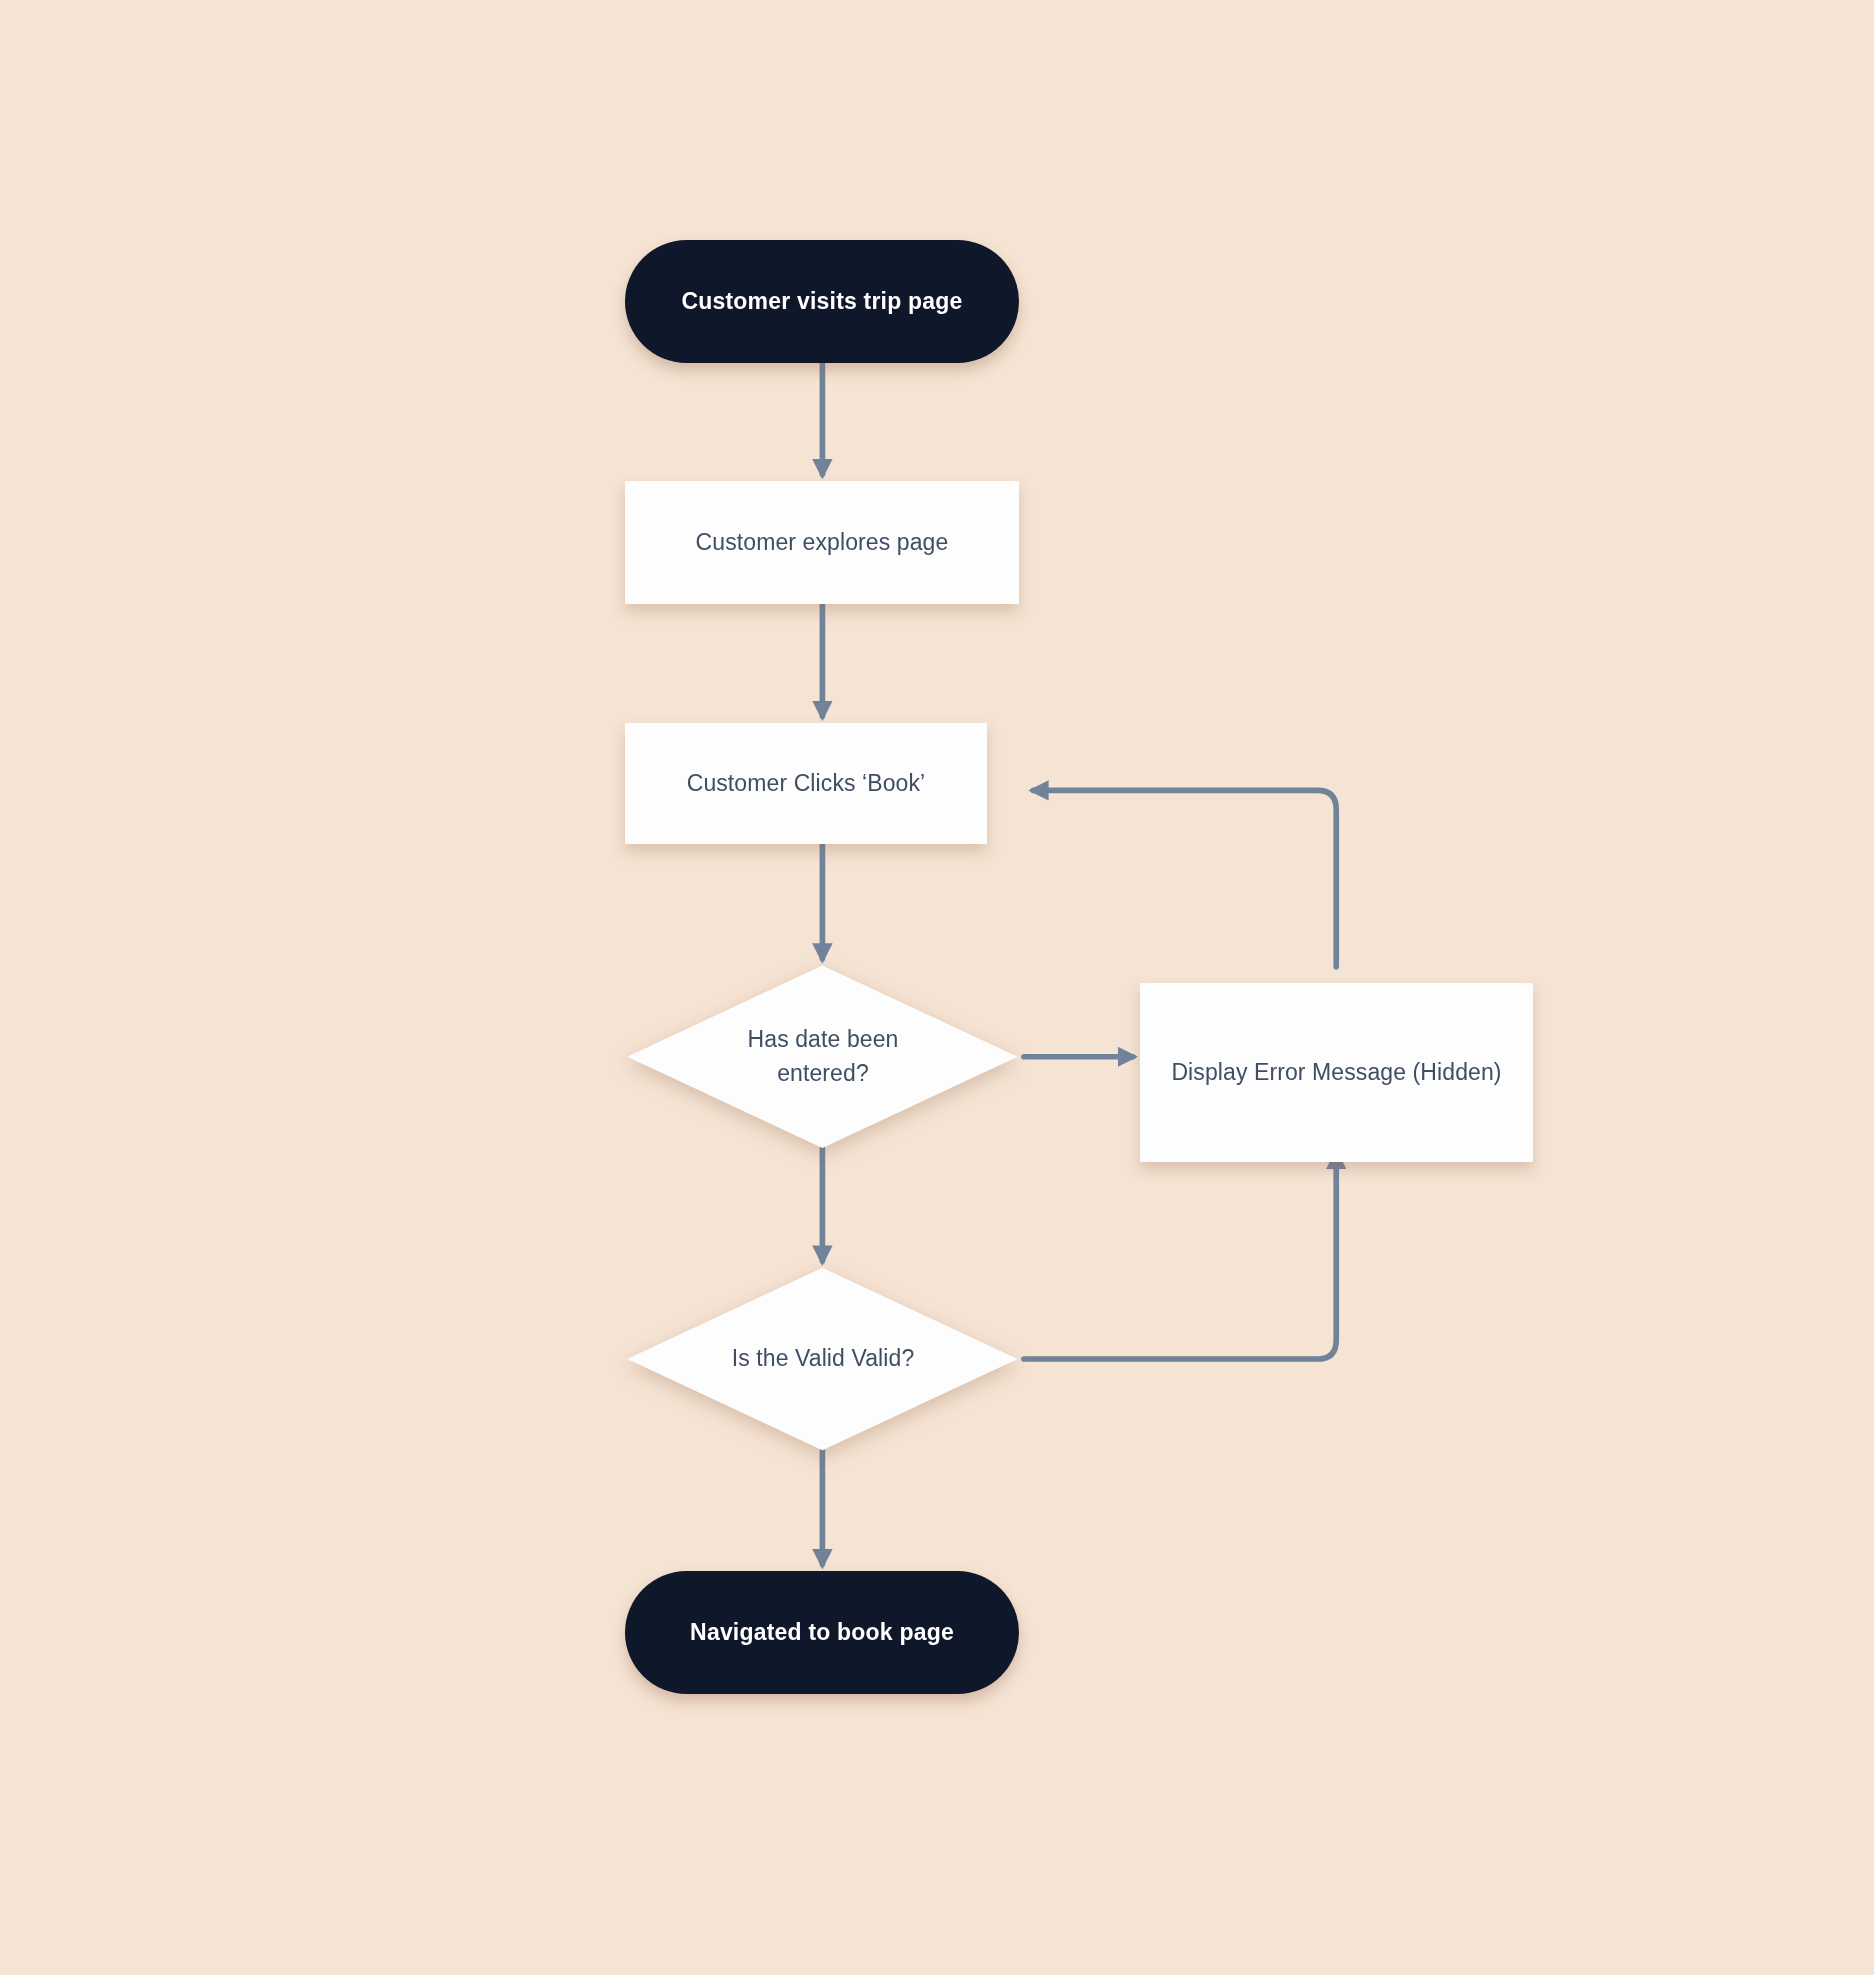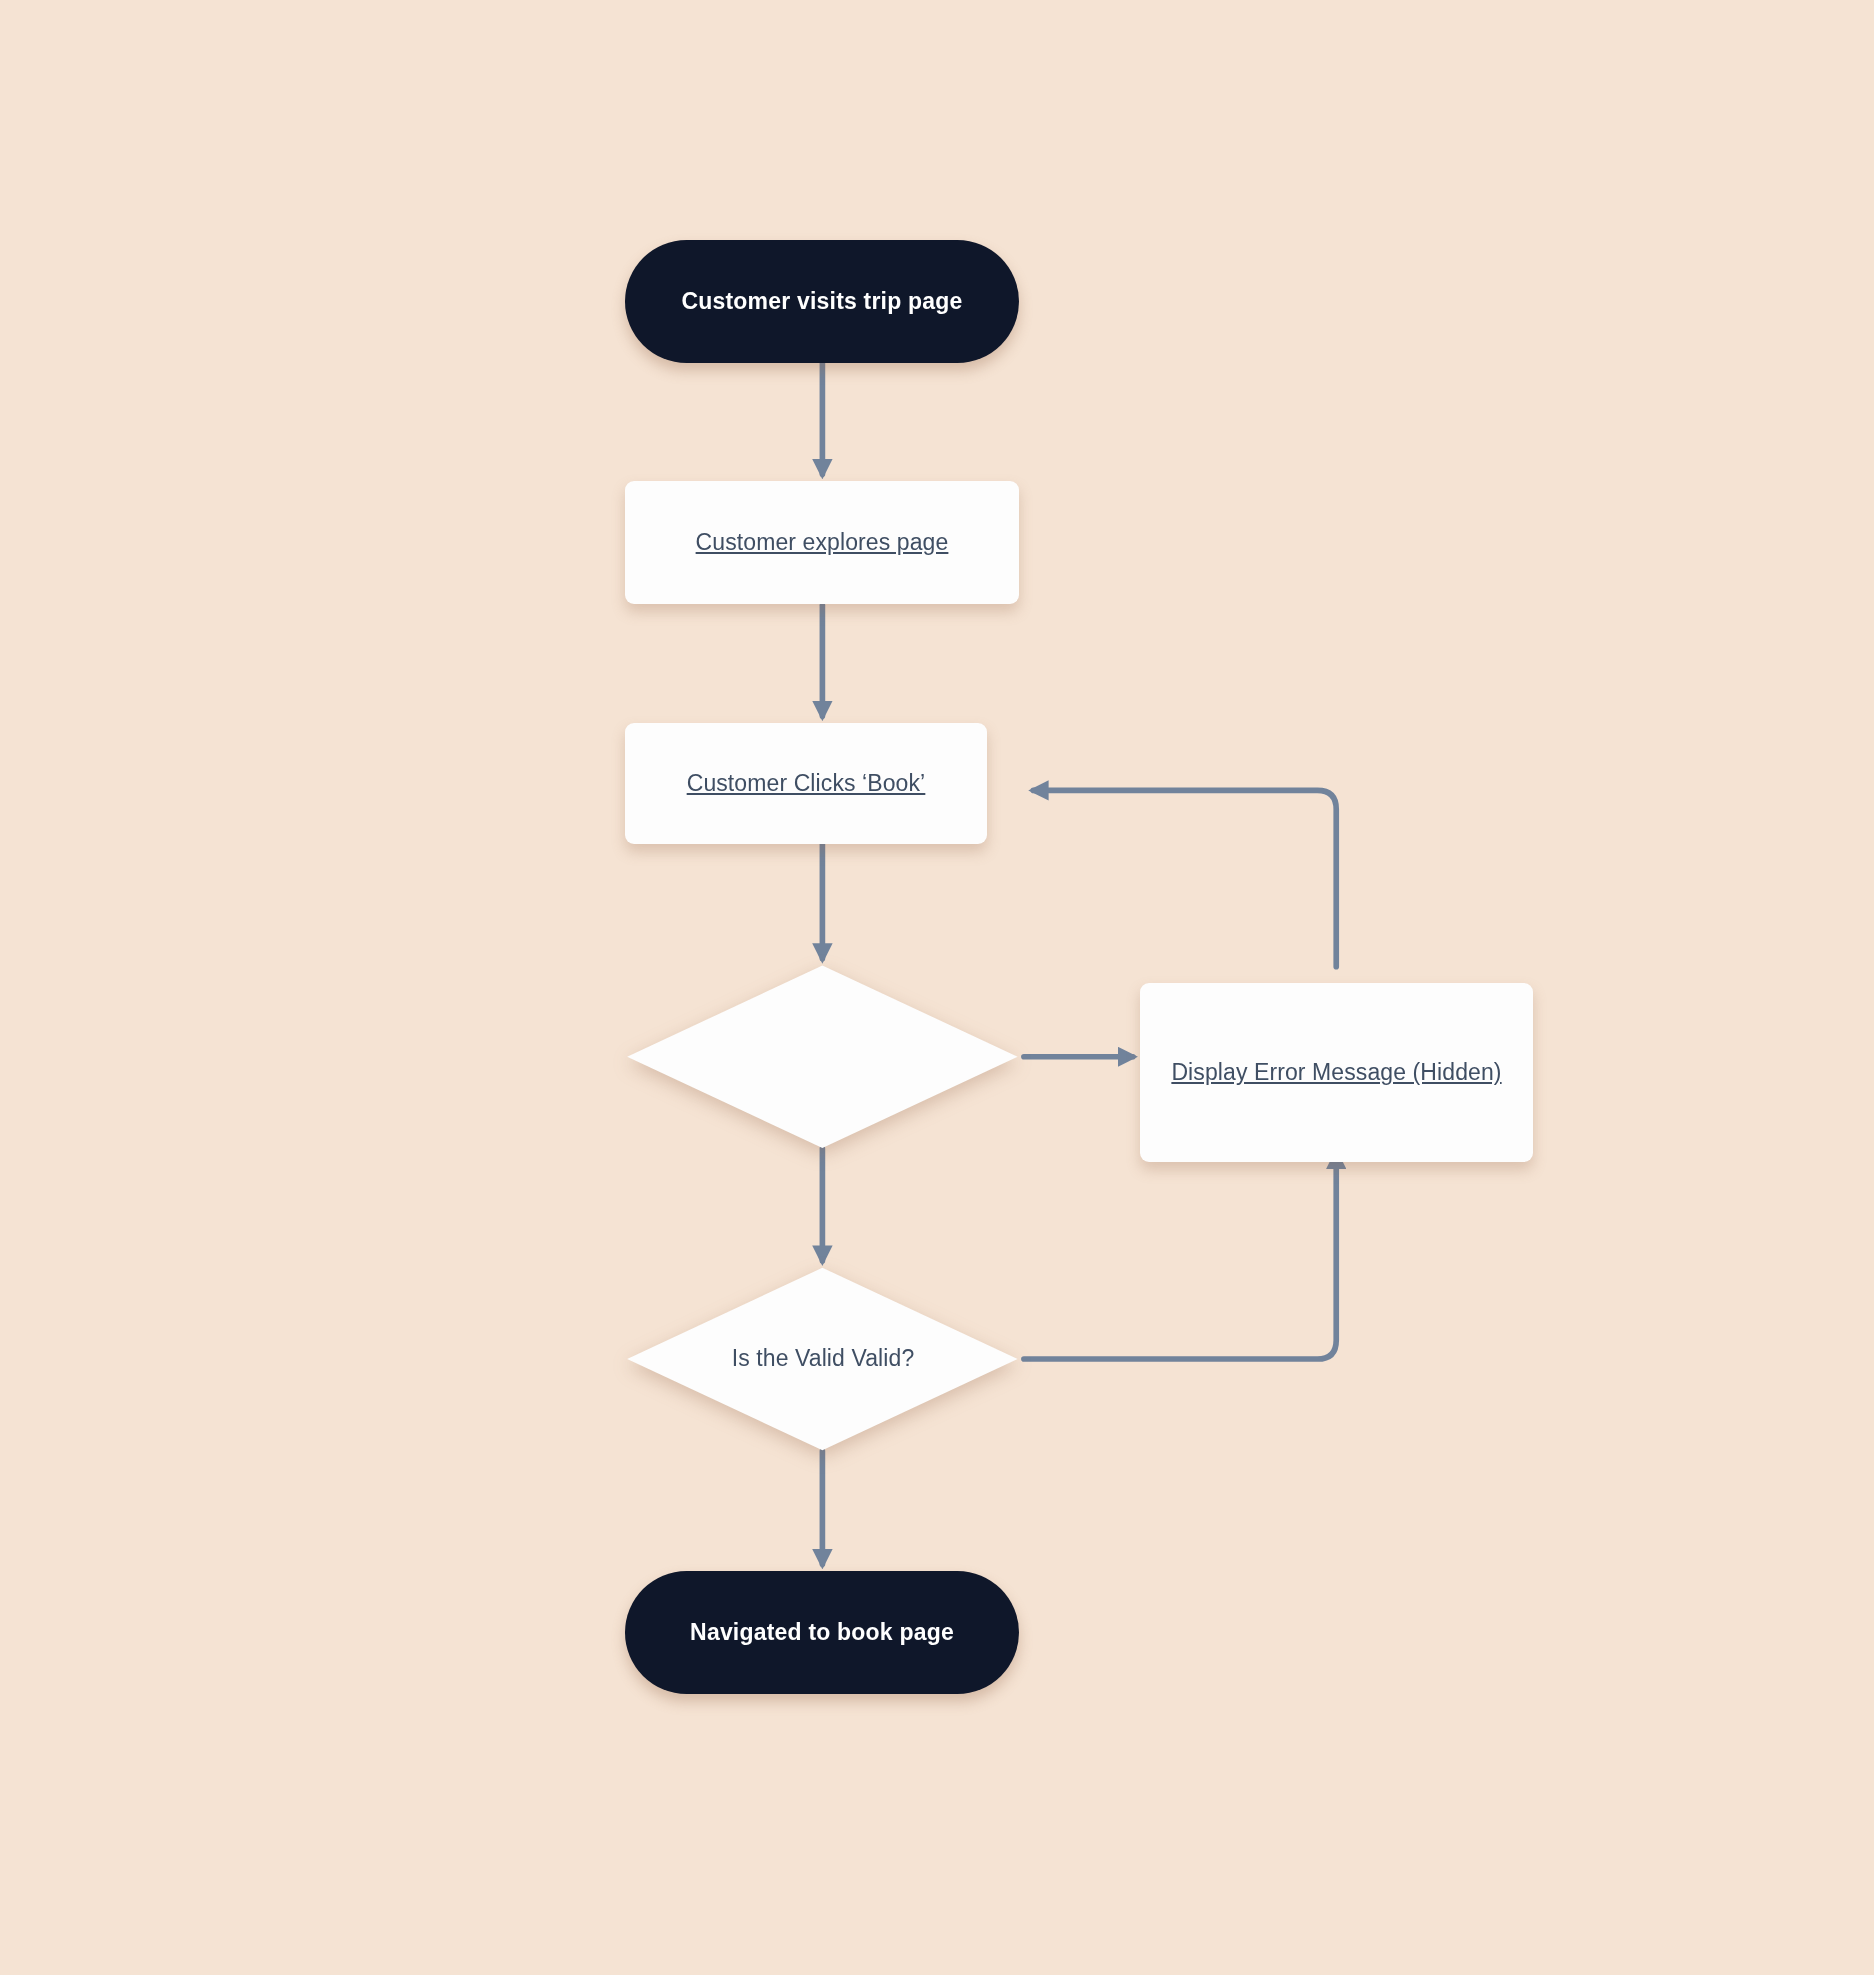--- a/index.html
+++ b/index.html
@@ -44,26 +44,25 @@
     background: #0f172a;
     border-radius: 65px;
     color: #FFFFFF;
     font-weight: bold;
     font-size: 23px;
     letter-spacing: 0.2px;
     box-shadow: 0 7.6px 14px rgba(146, 100, 73, 0.32);
   }
   .process {
     background: #FDFDFD;
-    border-radius: 9px;
+    border-radius: 1px;
     color: #3F4E63;
     font-size: 23px;
     letter-spacing: 0.1px;
     box-shadow: 0 7.6px 14px rgba(146, 100, 73, 0.26);
-    text-decoration: underline;
   }
   .decision-label {
     position: absolute;
     display: flex;
     align-items: center;
     justify-content: center;
     text-align: center;
     color: #3F4E63;
     font-size: 23px;
     letter-spacing: 0.1px;
@@ -115,20 +114,23 @@
   </div>
 
   <div class="node process n-explore">
     <span>Customer explores page</span>
   </div>
 
   <div class="node process n-book">
     <span>Customer Clicks ‘Book’</span>
   </div>
 
+  <div class="decision-label l-entered">
+    <span>Has date been entered?</span>
+  </div>
 
   <div class="node process n-error">
     <span>Display Error Message (Hidden)</span>
   </div>
 
   <div class="decision-label l-valid">
     <span>Is the Valid Valid?</span>
   </div>
 
   <div class="node terminator n-end">

